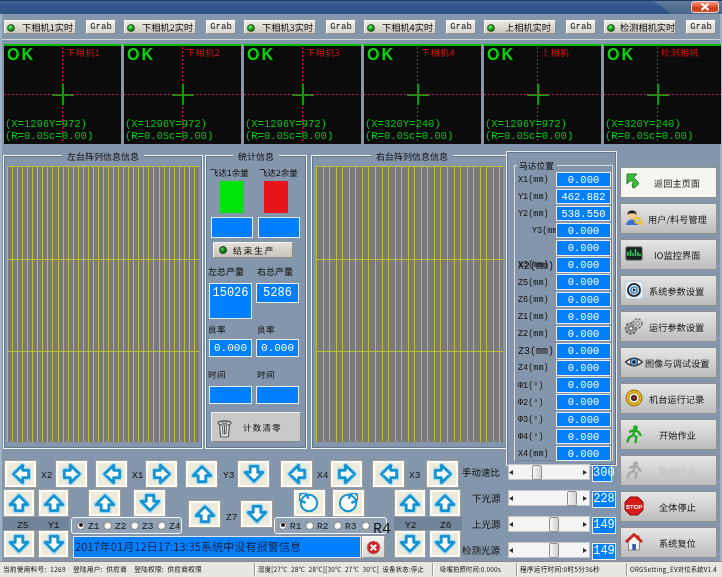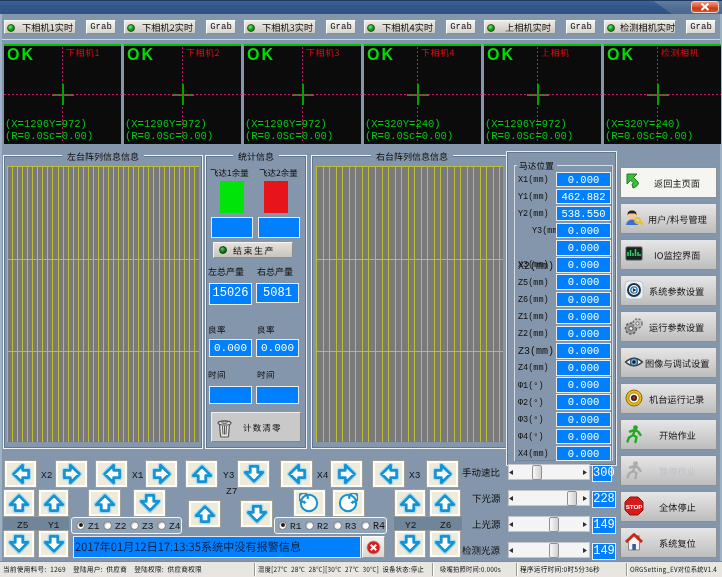--- a/index.html
+++ b/index.html
@@ -270,22 +270,22 @@
     </g>
   </svg>
 <svg style="position:absolute;left:257.0px;top:275.0px;overflow:visible;" width="1" height="1">
     <g fill="#101010" transform="scale(0.072,-0.072)">
       <path transform="translate(0.0 0)" d="M52 105C50 97 48 89 45 82L8 82L8 72L42 72C34 52 22 34 4 22C6 20 9 17 10 15C19 21 27 29 34 38L34 -10L43 -10L43 -3L98 -3L98 -10L108 -10L108 48L40 48C45 56 49 64 52 72L117 72L117 82L55 82C58 89 60 96 61 103ZM43 6L43 39L98 39L98 6Z"></path>
       <path transform="translate(125.0 0)" d="M95 27C102 18 109 6 112 -1L120 4C117 11 109 22 102 31ZM52 34C60 28 69 19 74 13L81 19C76 25 66 33 58 39ZM35 30L35 4C35 -6 39 -9 54 -9C57 -9 79 -9 82 -9C94 -9 97 -5 98 9C95 10 91 11 89 13C88 2 88 0 81 0C76 0 58 0 54 0C46 0 45 1 45 4L45 30ZM17 28C15 18 10 8 5 1L14 -3C20 4 24 16 26 26ZM33 71L92 71L92 49L33 49ZM23 80L23 40L102 40L102 80L82 80C86 86 91 94 95 101L86 105C82 97 77 87 72 80L46 80L54 84C51 89 46 98 40 104L32 101C37 94 43 86 45 80Z"></path>
       <path transform="translate(250.0 0)" d="M33 76C37 71 42 63 44 58L52 62C50 67 45 74 41 80ZM86 79C84 73 80 64 76 58L16 58L16 41C16 28 14 9 4 -4C6 -6 11 -9 12 -11C23 4 25 26 25 41L25 49L116 49L116 58L85 58C89 63 93 70 96 76ZM53 103C56 99 59 94 61 90L14 90L14 81L113 81L113 90L72 90L72 90C70 94 66 101 62 105Z"></path>
       <path transform="translate(375.0 0)" d="M31 83L93 83L93 76L31 76ZM31 95L93 95L93 89L31 89ZM22 101L22 71L103 71L103 101ZM6 65L6 58L119 58L119 65ZM29 34L58 34L58 27L29 27ZM67 34L97 34L97 27L67 27ZM29 47L58 47L58 40L29 40ZM67 47L97 47L97 40L67 40ZM6 0L6 -7L119 -7L119 0L67 0L67 8L109 8L109 14L67 14L67 21L106 21L106 52L20 52L20 21L58 21L58 14L16 14L16 8L58 8L58 0Z"></path>
     </g>
   </svg>
-<div class="bbox" style="left:209px;top:283px;width:43px;height:22px;font-size:12px;line-height:18px">15026</div>
-<div class="bbox" style="left:256px;top:283px;width:43px;height:20px;font-size:12px;line-height:18px">5081</div>
+<div class="bbox" style="left:209px;top:283px;width:43px;height:36px;font-size:12px;line-height:18px">15026</div>
+<div class="bbox" style="left:256px;top:283px;width:43px;height:20px;font-size:12px;line-height:18px">5286</div>
 <svg style="position:absolute;left:208.0px;top:332.5px;overflow:visible;" width="1" height="1">
     <g fill="#101010" transform="scale(0.068,-0.068)">
       <path transform="translate(0.0 0)" d="M94 62L94 48L32 48L32 62ZM94 70L32 70L32 85L94 85ZM21 -10C24 -9 29 -8 63 2C63 4 62 8 62 10L32 3L32 39L51 39C63 15 84 -2 113 -9C114 -6 117 -3 119 0C106 2 94 7 85 14C94 19 104 26 112 32L105 38C98 32 87 24 78 19C71 25 65 32 61 39L104 39L104 93L70 93C69 97 67 102 65 106L56 104C57 101 58 97 59 93L22 93L22 8C22 2 18 -2 16 -3C18 -5 20 -8 21 -10Z"></path>
       <path transform="translate(132.4 0)" d="M104 80C99 75 92 68 86 64L93 60C98 64 106 70 112 76ZM7 42L12 35C20 39 30 44 40 49L38 56C27 51 15 45 7 42ZM11 75C17 71 26 64 30 60L36 66C32 70 24 76 17 80ZM85 51C93 46 104 38 109 33L116 39C111 44 100 51 91 56ZM6 25L6 16L58 16L58 -10L68 -10L68 16L119 16L119 25L68 25L68 36L58 36L58 25ZM54 104C56 101 58 97 60 94L9 94L9 85L55 85C51 79 47 74 45 72C43 70 41 69 40 68C40 66 42 62 42 60C44 61 47 62 61 63C55 57 50 52 47 50C43 46 40 44 37 44C38 41 39 37 40 36C42 37 47 37 80 40C81 38 82 36 83 34L90 37C88 43 82 52 76 58L69 55C71 53 73 50 75 47L53 46C64 54 75 65 85 77L77 81C75 78 72 74 69 71L53 70C57 74 61 80 64 85L118 85L118 94L71 94C69 97 66 102 64 106Z"></path>
     </g>
   </svg>
 <svg style="position:absolute;left:257.0px;top:332.5px;overflow:visible;" width="1" height="1">
     <g fill="#101010" transform="scale(0.068,-0.068)">
       <path transform="translate(0.0 0)" d="M94 62L94 48L32 48L32 62ZM94 70L32 70L32 85L94 85ZM21 -10C24 -9 29 -8 63 2C63 4 62 8 62 10L32 3L32 39L51 39C63 15 84 -2 113 -9C114 -6 117 -3 119 0C106 2 94 7 85 14C94 19 104 26 112 32L105 38C98 32 87 24 78 19C71 25 65 32 61 39L104 39L104 93L70 93C69 97 67 102 65 106L56 104C57 101 58 97 59 93L22 93L22 8C22 2 18 -2 16 -3C18 -5 20 -8 21 -10Z"></path>
       <path transform="translate(132.4 0)" d="M104 80C99 75 92 68 86 64L93 60C98 64 106 70 112 76ZM7 42L12 35C20 39 30 44 40 49L38 56C27 51 15 45 7 42ZM11 75C17 71 26 64 30 60L36 66C32 70 24 76 17 80ZM85 51C93 46 104 38 109 33L116 39C111 44 100 51 91 56ZM6 25L6 16L58 16L58 -10L68 -10L68 16L119 16L119 25L68 25L68 36L58 36L58 25ZM54 104C56 101 58 97 60 94L9 94L9 85L55 85C51 79 47 74 45 72C43 70 41 69 40 68C40 66 42 62 42 60C44 61 47 62 61 63C55 57 50 52 47 50C43 46 40 44 37 44C38 41 39 37 40 36C42 37 47 37 80 40C81 38 82 36 83 34L90 37C88 43 82 52 76 58L69 55C71 53 73 50 75 47L53 46C64 54 75 65 85 77L77 81C75 78 72 74 69 71L53 70C57 74 61 80 64 85L118 85L118 94L71 94C69 97 66 102 64 106Z"></path>
@@ -562,21 +562,21 @@
       <path d="M11 3.6 L19.8 12.6 L14.7 12.6 L14.7 18.6 L7.3 18.6 L7.3 12.6 L2.2 12.6 Z" fill="#fff" stroke="#1493D3" stroke-width="2.7" stroke-linejoin="round"></path>
     </g>
   </svg>
 <div class="jbtn" style="left:188px;top:500px;width:33px;height:28px"></div>
 <svg class="abs" style="left:193.5px;top:503.0px" width="22" height="22">
     <g transform="rotate(0 11 11)">
       <path d="M11 3.6 L19.8 12.6 L14.7 12.6 L14.7 18.6 L7.3 18.6 L7.3 12.6 L2.2 12.6 Z" fill="none" stroke="#A6D9F2" stroke-width="5.2" stroke-linejoin="round"></path>
       <path d="M11 3.6 L19.8 12.6 L14.7 12.6 L14.7 18.6 L7.3 18.6 L7.3 12.6 L2.2 12.6 Z" fill="#fff" stroke="#1493D3" stroke-width="2.7" stroke-linejoin="round"></path>
     </g>
   </svg>
-<div class="abs mono" style="left:226px;top:486px;font-size:9.5px;color:#161616">Z7</div>
+<div class="abs mono" style="left:226px;top:512px;font-size:9.5px;color:#161616">Z7</div>
 <div class="jbtn" style="left:240px;top:500px;width:33px;height:28px"></div>
 <svg class="abs" style="left:245.5px;top:503.0px" width="22" height="22">
     <g transform="rotate(180 11 11)">
       <path d="M11 3.6 L19.8 12.6 L14.7 12.6 L14.7 18.6 L7.3 18.6 L7.3 12.6 L2.2 12.6 Z" fill="none" stroke="#A6D9F2" stroke-width="5.2" stroke-linejoin="round"></path>
       <path d="M11 3.6 L19.8 12.6 L14.7 12.6 L14.7 18.6 L7.3 18.6 L7.3 12.6 L2.2 12.6 Z" fill="#fff" stroke="#1493D3" stroke-width="2.7" stroke-linejoin="round"></path>
     </g>
   </svg>
 <div style="position:absolute;left:2.5px;top:517px;width:66px;height:12.5px;background:#70849A"></div>
 <div class="abs mono" style="left:17px;top:519.5px;font-size:9.5px;color:#161616">Z5</div>
 <div class="abs mono" style="left:48px;top:519.5px;font-size:9.5px;color:#161616">Y1</div>
@@ -623,21 +623,21 @@
 <div class="abs mono" style="left:169px;top:521px;font-size:9.5px;color:#161616">Z4</div>
 <div style="position:absolute;left:274px;top:517px;width:113px;height:16.5px;border:1.5px solid #F4F4F4;border-radius:3px;background:#8FA2B6"></div>
 <div class="radio" style="left:278px;top:520.5px"></div>
 <div class="abs" style="left:280.5px;top:523px;width:4px;height:4px;border-radius:50%;background:#1A1A1A"></div>
 <div class="abs mono" style="left:290px;top:521px;font-size:9.5px;color:#161616">R1</div>
 <div class="radio" style="left:305px;top:520.5px"></div>
 <div class="abs mono" style="left:317px;top:521px;font-size:9.5px;color:#161616">R2</div>
 <div class="radio" style="left:333px;top:520.5px"></div>
 <div class="abs mono" style="left:345px;top:521px;font-size:9.5px;color:#161616">R3</div>
 <div class="radio" style="left:361px;top:520.5px"></div>
-<div class="abs mono" style="left:373px;top:521px;font-size:10px;color:#161616">R4</div>
+<div class="abs mono" style="left:373px;top:521px;font-size:15px;color:#161616">R4</div>
 <div style="position:absolute;left:73px;top:536px;width:288px;height:22px;background:#0080FF;border:1px solid #E6E6E6"></div>
 <svg style="position:absolute;left:75.0px;top:550.5px;overflow:visible;" width="1" height="1">
     <g fill="#0E2448" transform="scale(0.0889501,-0.092)">
       <path transform="translate(0.0 0)" d="M6 0L63 0L63 10L38 10C33 10 28 9 23 9C44 29 59 48 59 66C59 83 48 93 32 93C20 93 12 88 5 80L12 73C17 80 23 84 31 84C42 84 48 76 48 66C48 50 34 32 6 7Z"></path>
       <path transform="translate(69.4 0)" d="M35 -2C52 -2 63 14 63 46C63 78 52 93 35 93C17 93 6 78 6 46C6 14 17 -2 35 -2ZM35 8C24 8 17 19 17 46C17 73 24 84 35 84C45 84 52 73 52 46C52 19 45 8 35 8Z"></path>
       <path transform="translate(138.8 0)" d="M11 0L61 0L61 10L43 10L43 92L34 92C29 89 23 87 15 85L15 78L32 78L32 10L11 10Z"></path>
       <path transform="translate(208.1 0)" d="M25 0L37 0C38 36 42 57 64 85L64 92L6 92L6 82L51 82C33 57 26 35 25 0Z"></path>
       <path transform="translate(277.5 0)" d="M6 28L6 19L64 19L64 -10L74 -10L74 19L119 19L119 28L74 28L74 53L110 53L110 62L74 62L74 81L113 81L113 90L38 90C40 94 42 98 44 103L35 106C29 88 18 72 6 62C9 61 13 58 14 56C21 62 28 71 34 81L64 81L64 62L27 62L27 28ZM36 28L36 53L64 53L64 28Z"></path>
       <path transform="translate(402.5 0)" d="M35 -2C52 -2 63 14 63 46C63 78 52 93 35 93C17 93 6 78 6 46C6 14 17 -2 35 -2ZM35 8C24 8 17 19 17 46C17 73 24 84 35 84C45 84 52 73 52 46C52 19 45 8 35 8Z"></path>
       <path transform="translate(471.9 0)" d="M11 0L61 0L61 10L43 10L43 92L34 92C29 89 23 87 15 85L15 78L32 78L32 10L11 10Z"></path>

